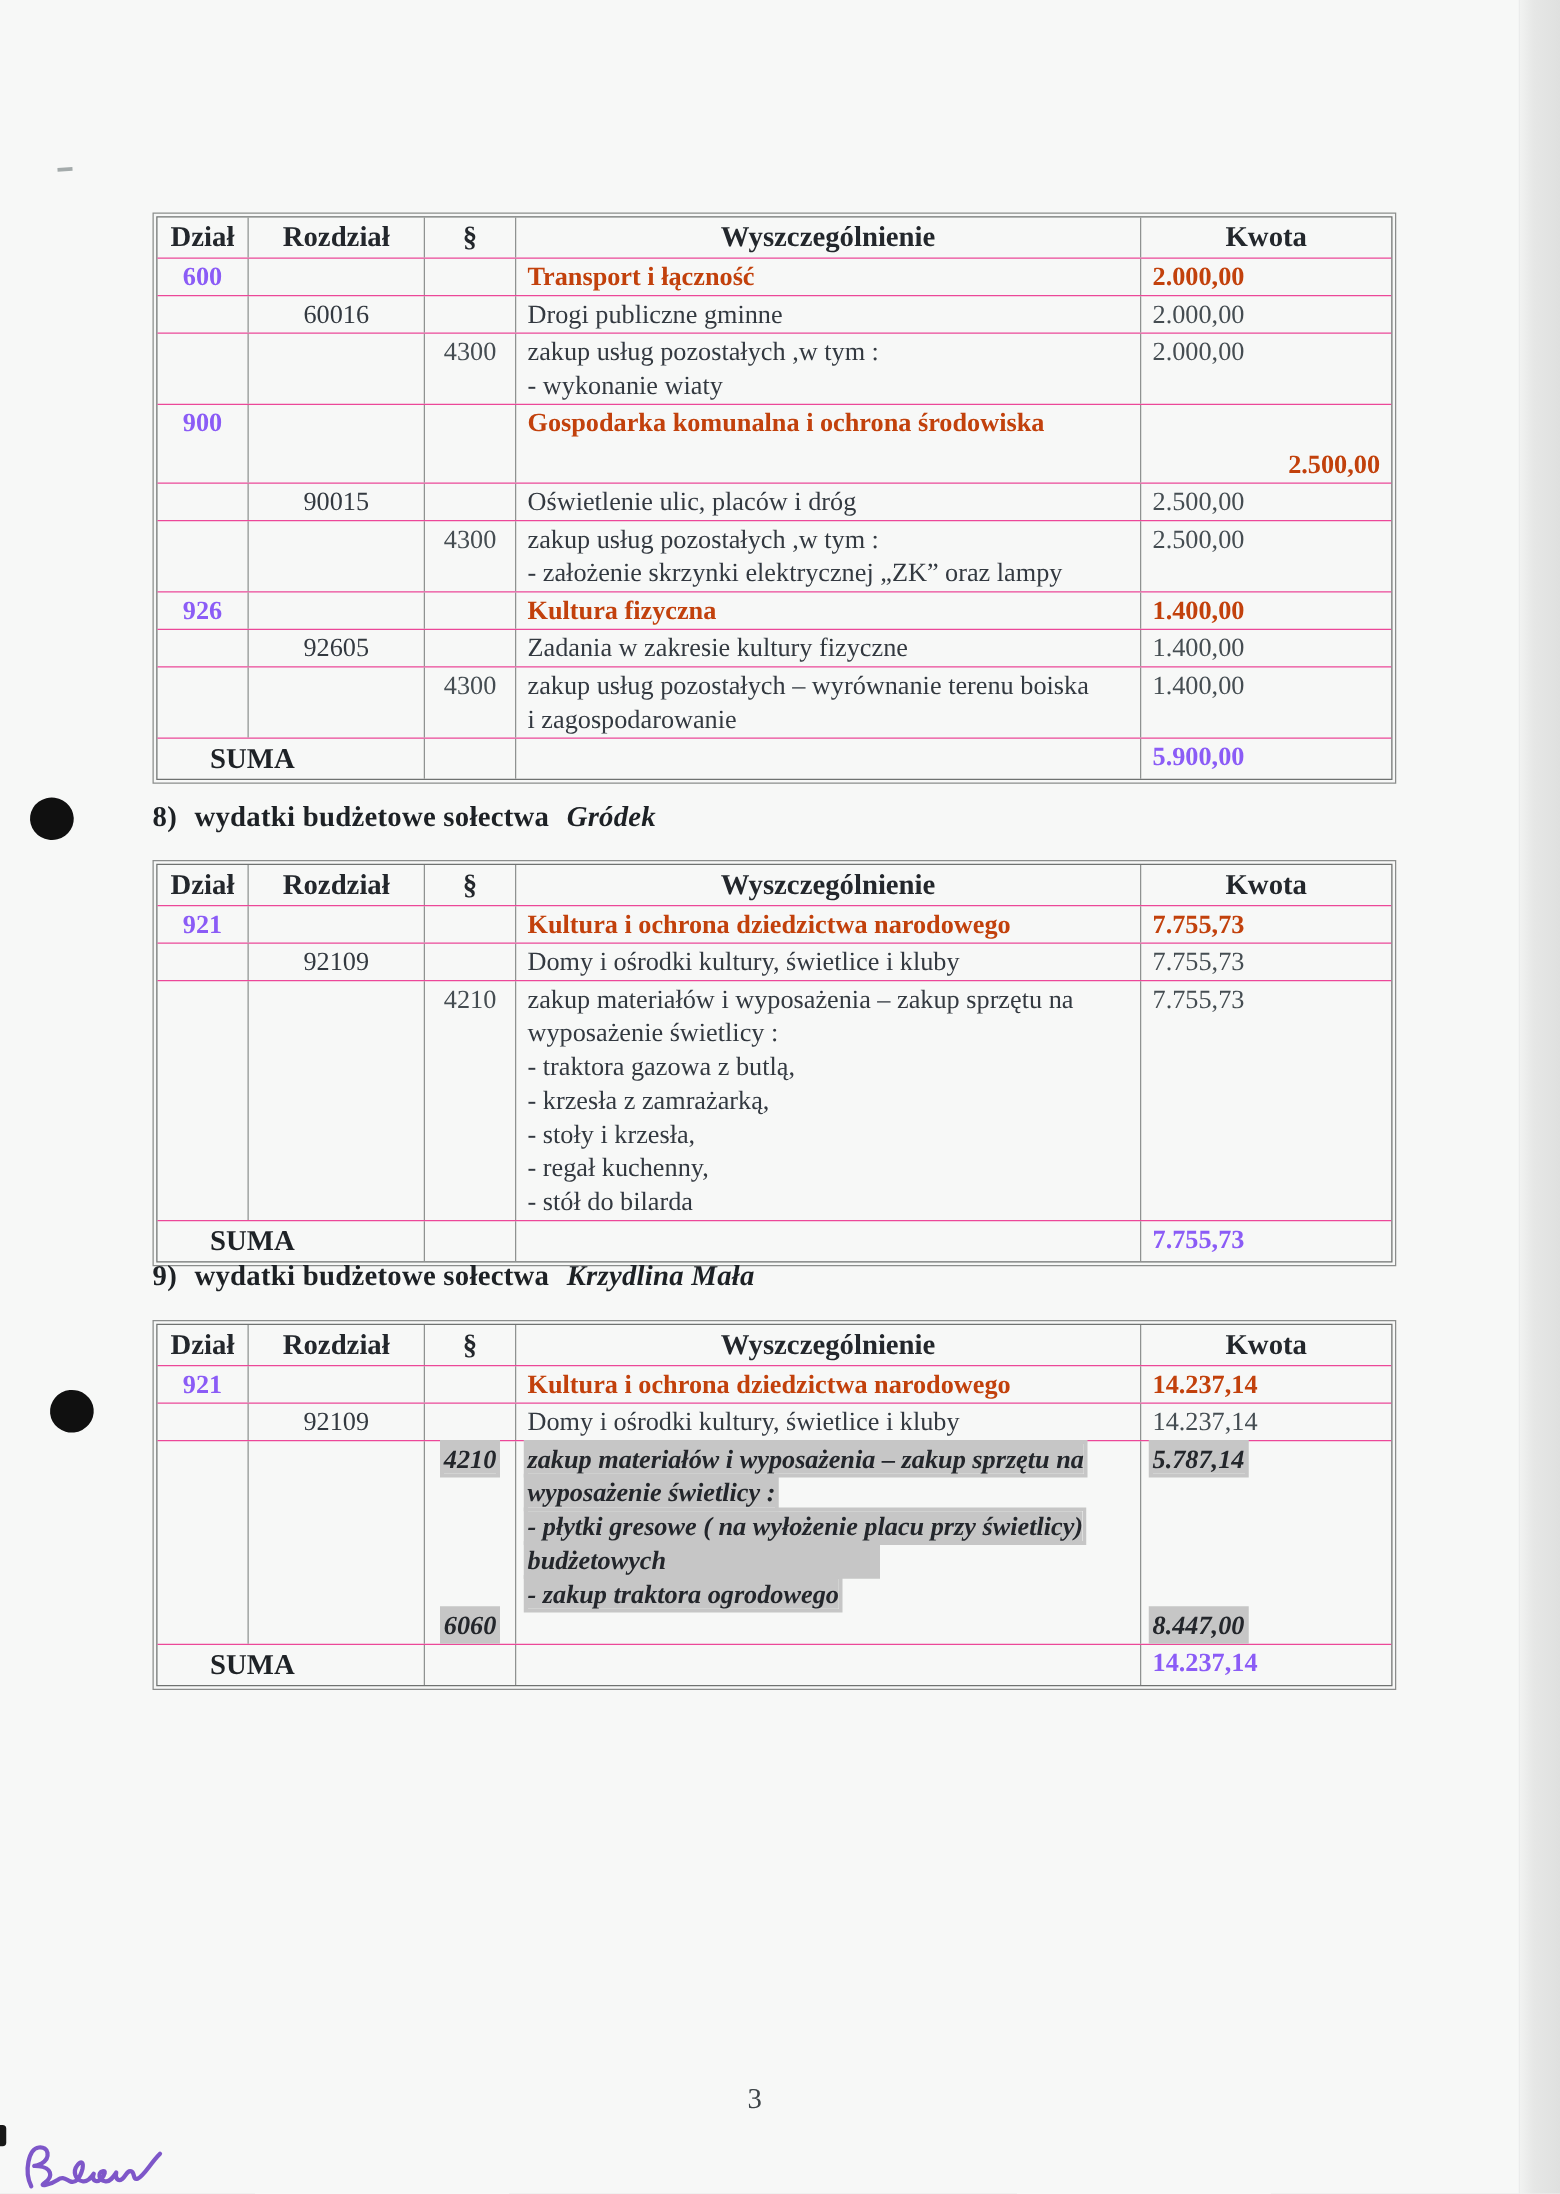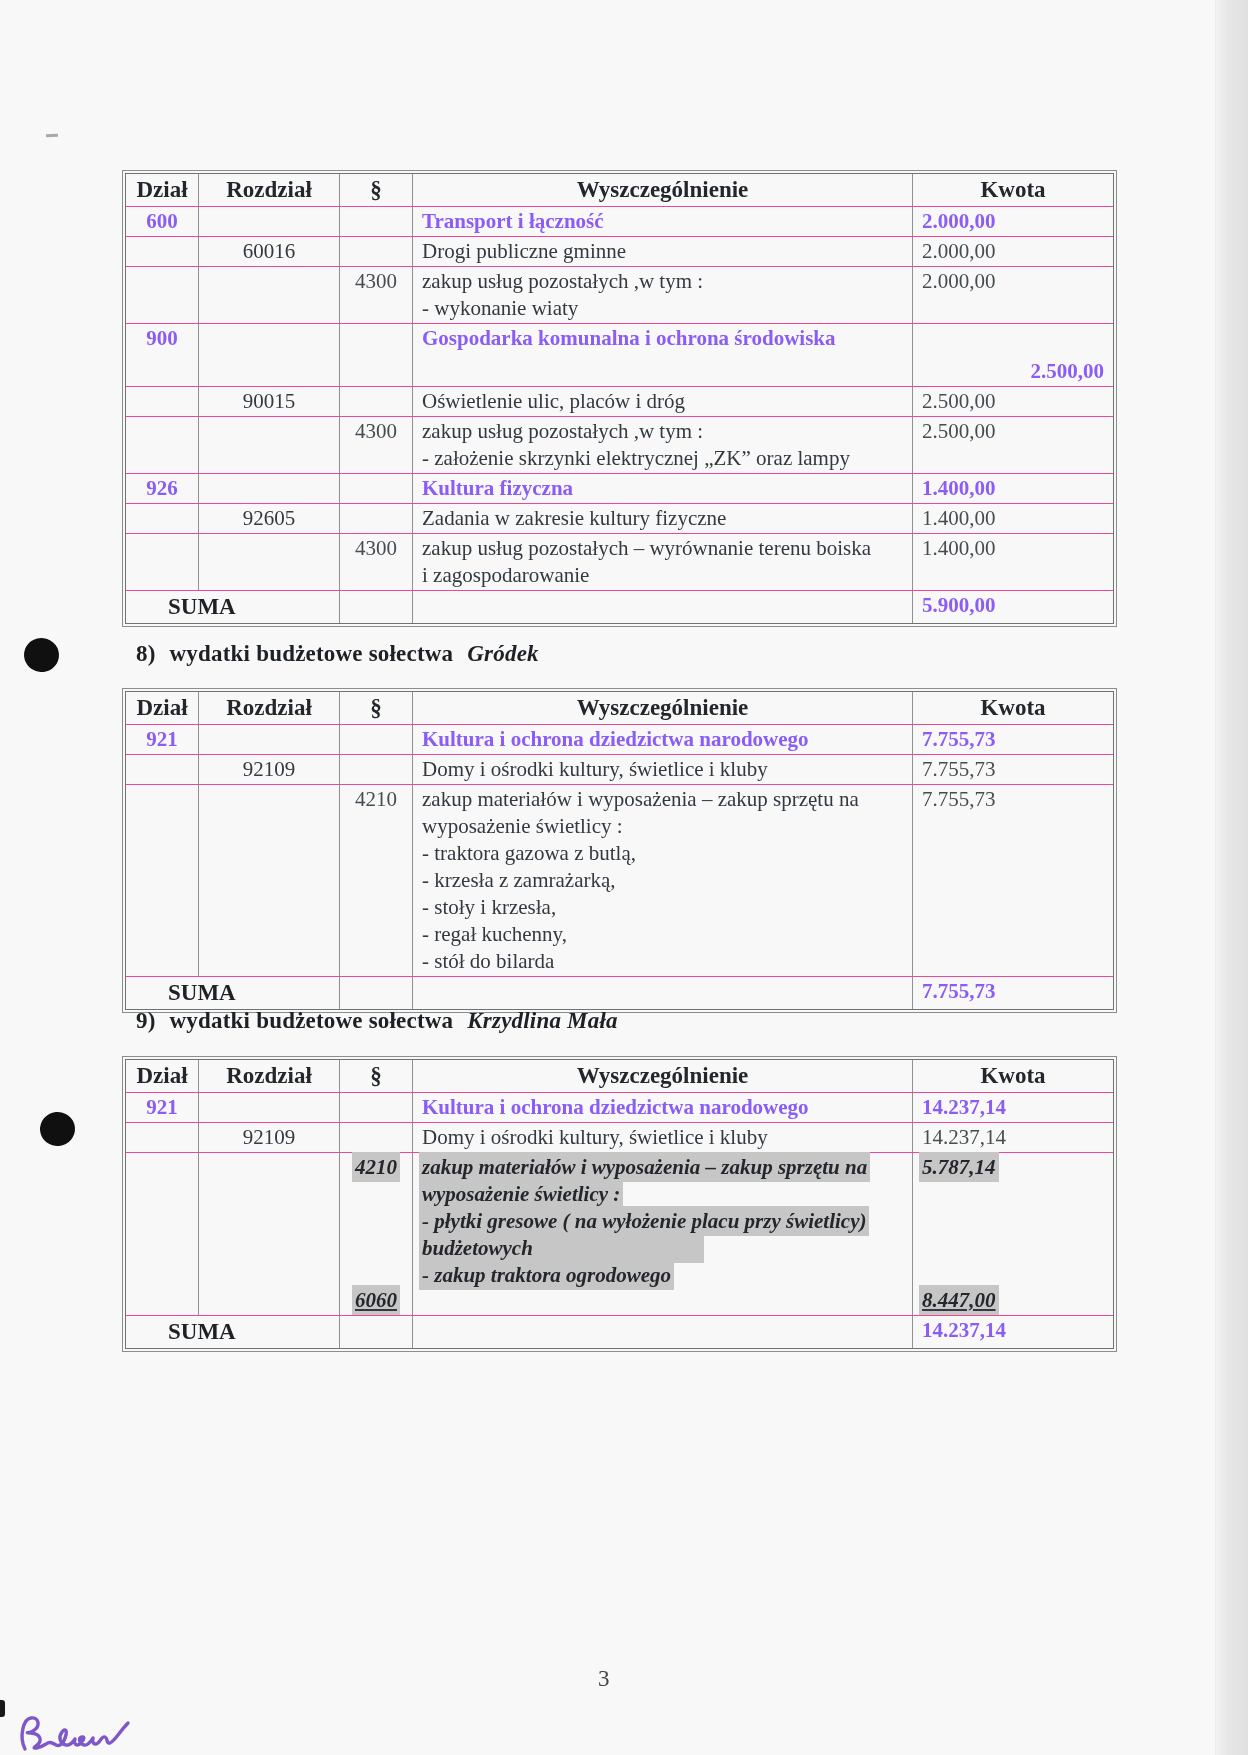--- a/index.html
+++ b/index.html
@@ -47,41 +47,41 @@
     min-height:29px;
   }
   .cell:last-child{border-right:none;}
   .head .cell{
     font-weight:700;font-size:23px;line-height:30px;text-align:center;
     color:#23272c;padding:1px 4px;
   }
   .c-num{text-align:center;}
   .c-kwota{text-align:left;}
   .b{font-weight:700;color:#8b5cf6;}
-  .section .c-kwota, .section .c-wysz{font-weight:700;color:#8b5cf6;}
+  .section .c-kwota, .section .c-wysz{font-weight:700;color:#c2410c;}
   .light{color:#454d52;}
   .row-tall{min-height:62px;}
   .kwota-bottom{display:flex;align-items:flex-end;justify-content:flex-end;}
   .suma-cell{font-weight:700;font-size:23px;color:#1e2226;padding-left:42px;line-height:30px;}
   .row-suma .cell{min-height:32px;}
 
   
   .heading{
-    position:absolute;left:136px;
+    position:absolute;left:122px;
     font-size:23px;font-weight:700;color:#1d2125;
     letter-spacing:0.2px;
   }
   .heading .num{margin-right:14px;}
   .heading .place{font-style:italic;margin-left:14px;}
 
   
   .em{font-style:italic;font-weight:700;color:#23262b;}
   .hl{background:#c6c6c6;box-shadow:0 0 0 3px #c6c6c6;}
   .gap-desc{margin-top:52px;}
-  .gap-blk{margin-top:106px;text-decoration:underline;}
+  .gap-blk{margin-top:106px;}
   .notch{padding-right:168px;}
   .line{min-height:27px;}
 
   .page-number{
     position:absolute;left:598px;top:1666px;
     font-size:23px;color:#3e4448;
   }
   .signature{position:absolute;left:16px;top:1710px;}
 </style>
 </head>

